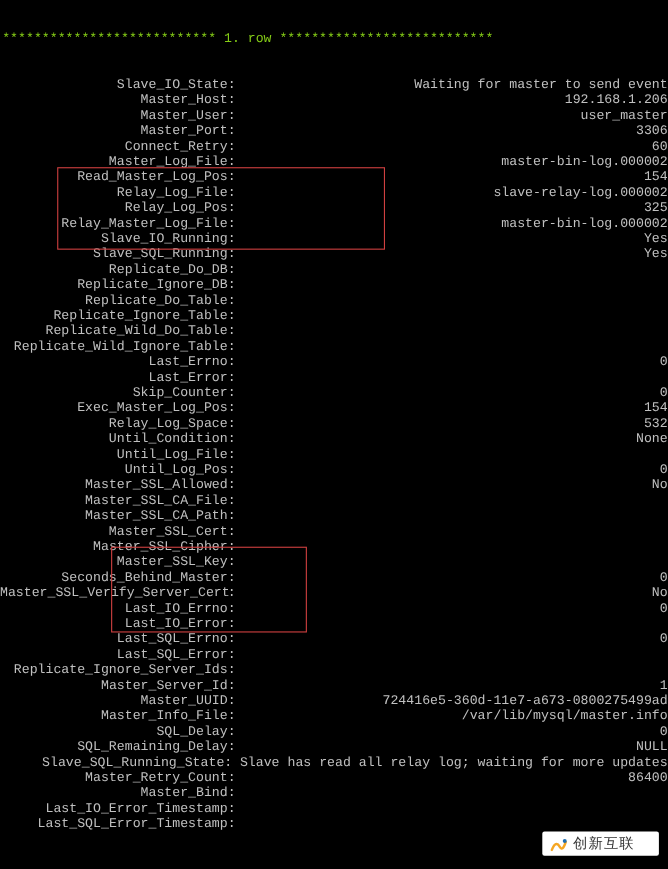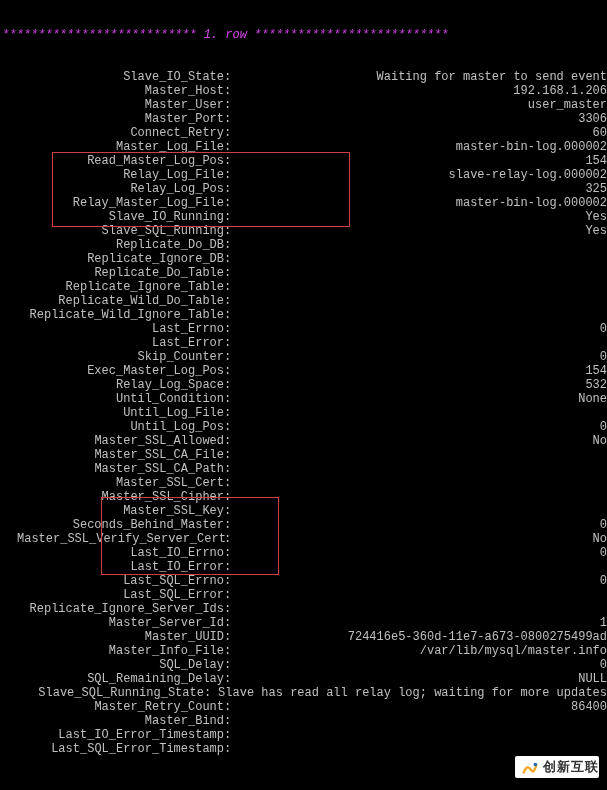--- a/index.html
+++ b/index.html
@@ -21,36 +21,34 @@
     padding: 0;
     white-space: pre;
   }
   .row {
     display: flex;
   }
   .lbl {
     width: 207px;
     text-align: right;
     padding-right: 0;
-    margin-left: 17px;
   }
   .sep {
     width: 7px;
     text-align: center;
   }
   .val {
     flex: 1;
     text-align: right;
   }
   .prompt {
     padding-left: 2px;
   }
   .rowhdr {
-    color: #d946ef;
-    font-style: italic;
+    color: #84cc16;
   }
   .hl1, .hl2 {
     position: absolute;
     border: 1px solid #d04040;
     pointer-events: none;
   }
   .hl1 {
     left: 52px;
     top: 152px;
     width: 296px;
@@ -63,22 +61,22 @@
     height: 76px;
   }
   .watermark {
     position: absolute;
     right: 8px;
     bottom: 12px;
     background: #fff;
     color: #333;
     font-family: Arial, sans-serif;
     font-size: 13px;
-    font-weight: bold;
-    padding: 4px 0 4px 28px;
+    font-weight: normal;
+    padding: 4px 22px 4px 28px;
     border-radius: 2px;
     letter-spacing: 1px;
   }
   .watermark .dot {
     position: absolute;
     left: 6px;
     top: 4px;
     width: 18px;
     height: 18px;
   }

